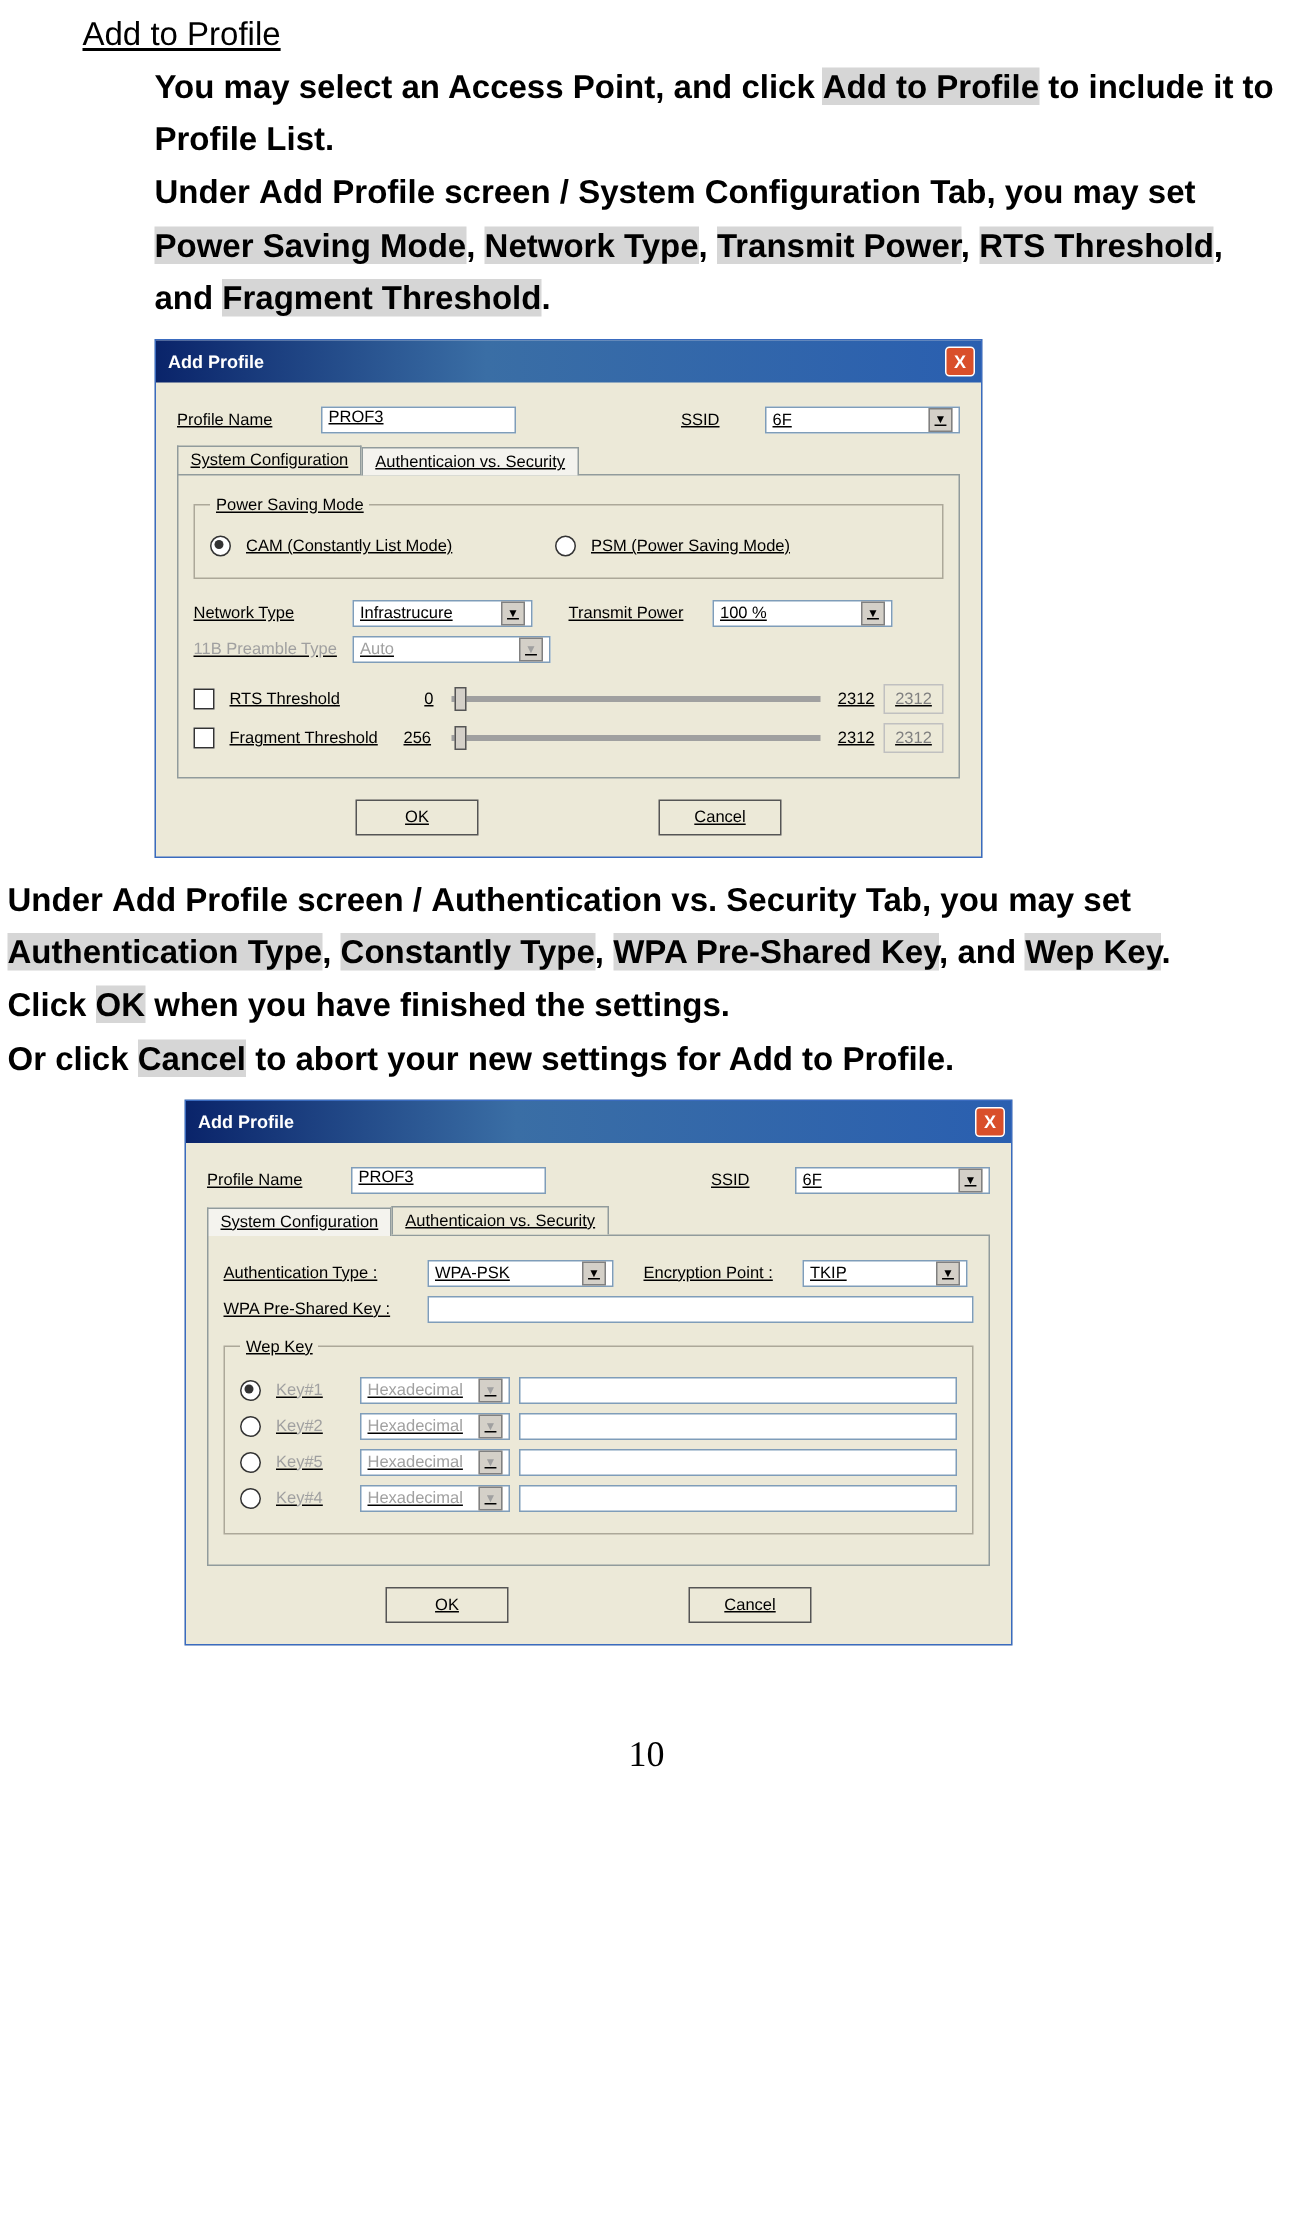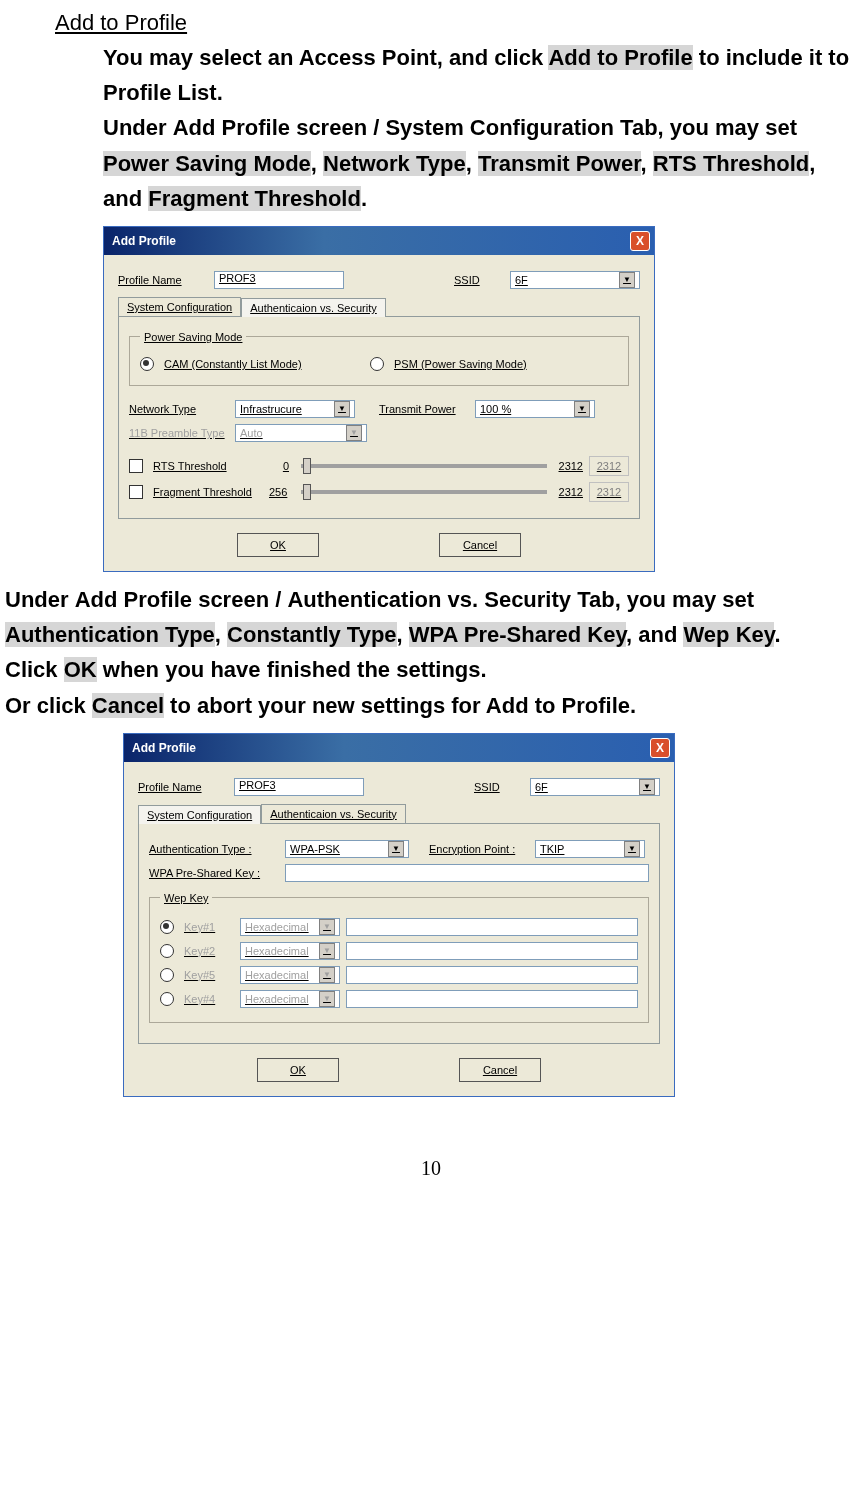--- a/index.html
+++ b/index.html
@@ -175,21 +175,21 @@
   .btnrow {
     display: flex;
     justify-content: center;
     gap: 120px;
     margin-top: 14px;
   }
   .disabled { color: #a0a0a0; }
   .page-num {
     text-align: center;
     margin-top: 60px;
-    font-size: 20px;
+    font-size: 24px;
     font-family: "Times New Roman", serif;
   }
 </style>
 </head>
 <body>
 
 <div class="heading">Add to Profile</div>
 
 <p class="para indent1">
   <span>You may select an Access Point, and click </span><span class="hi">Add to Profile</span><span> to include it to Profile List.</span>

